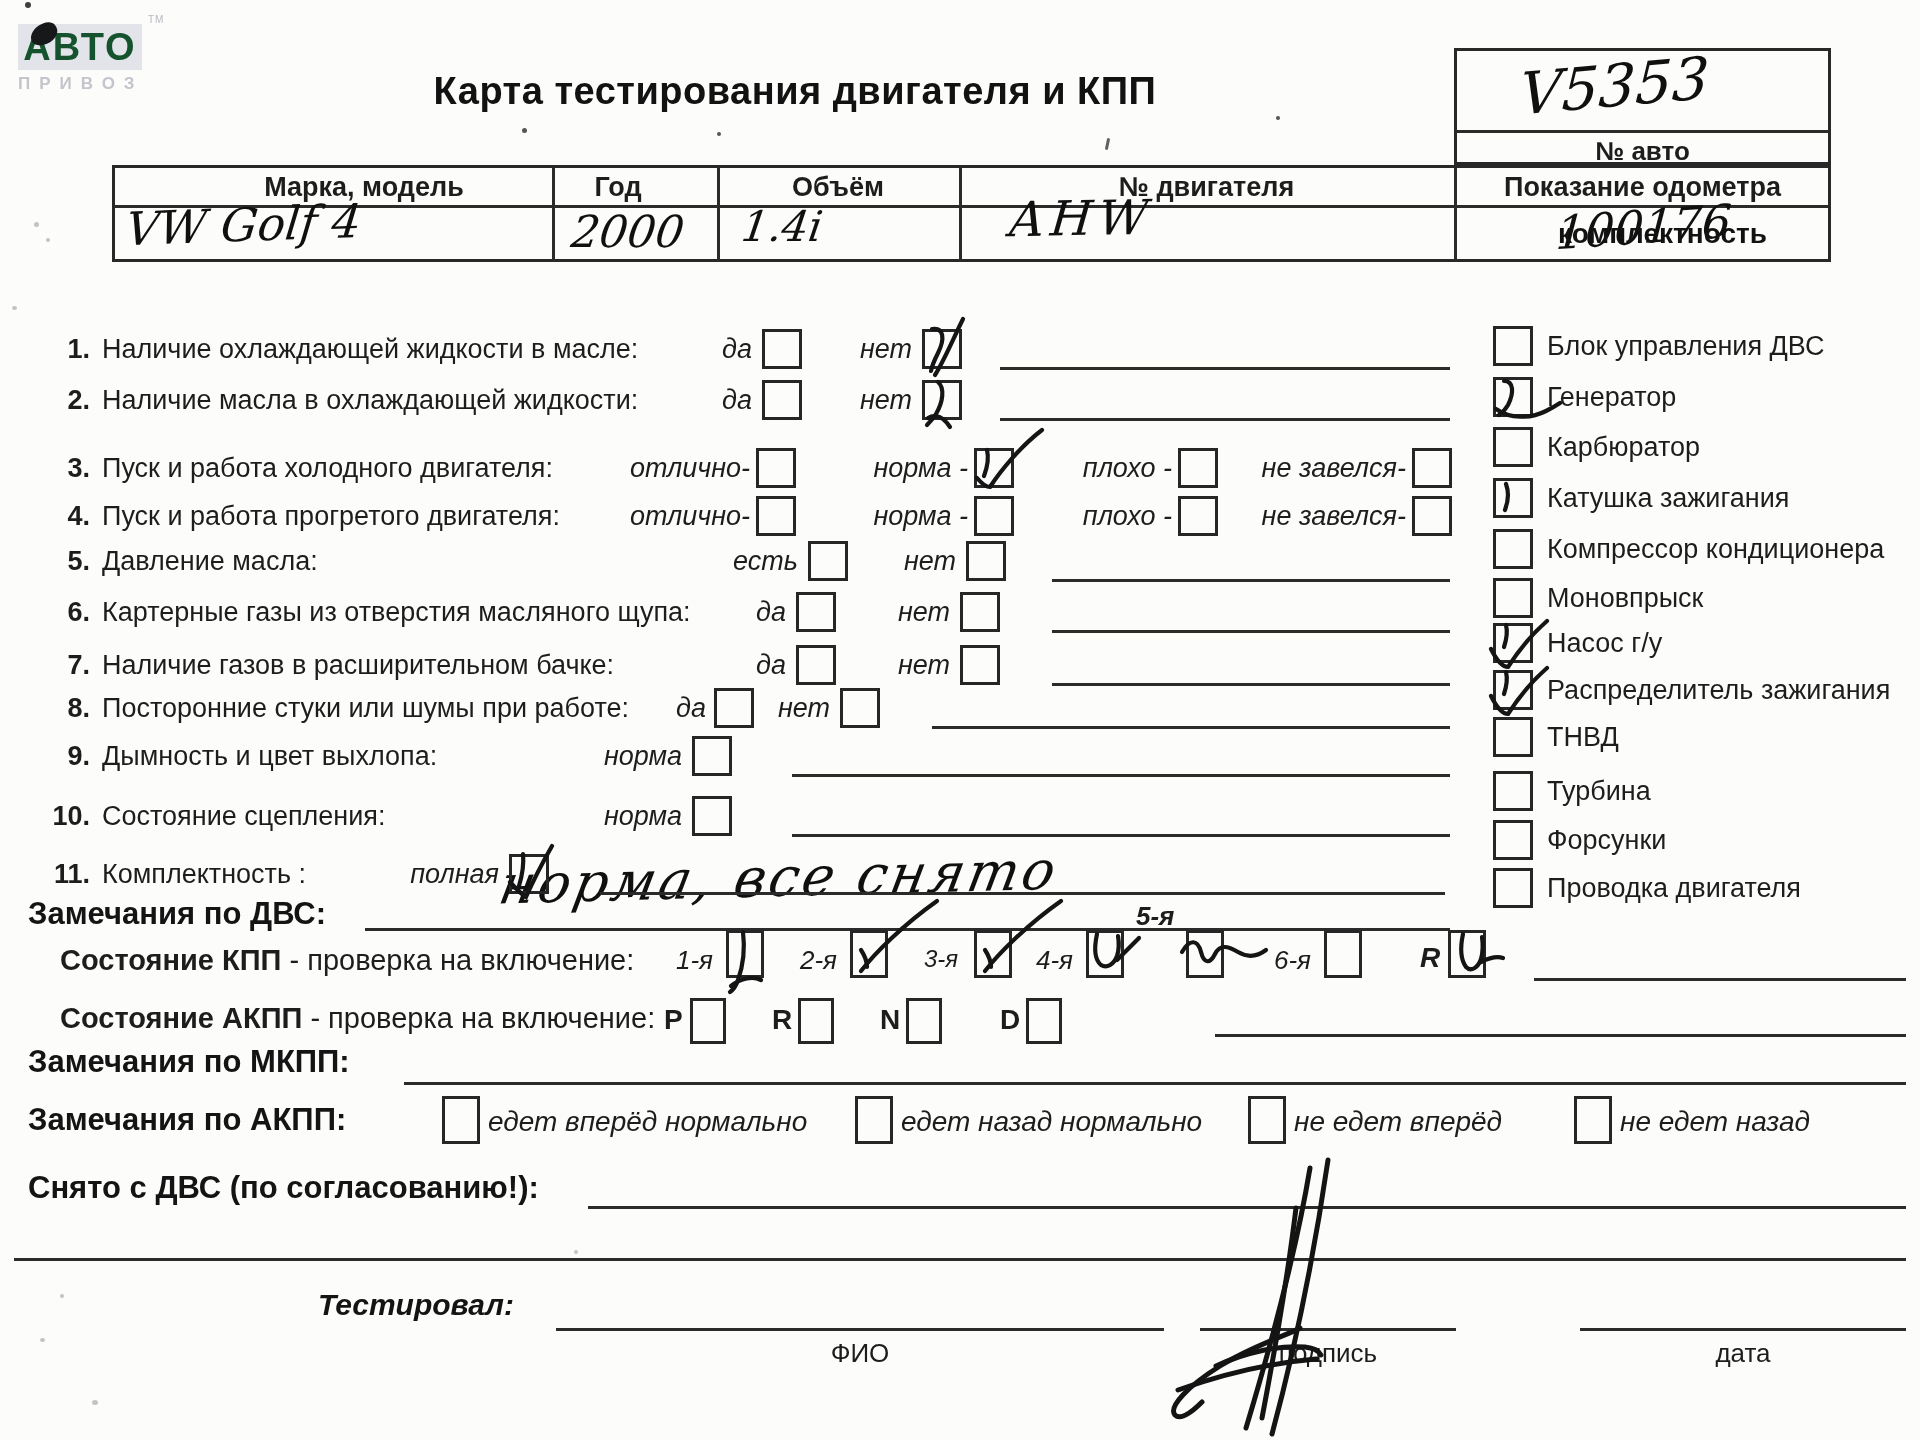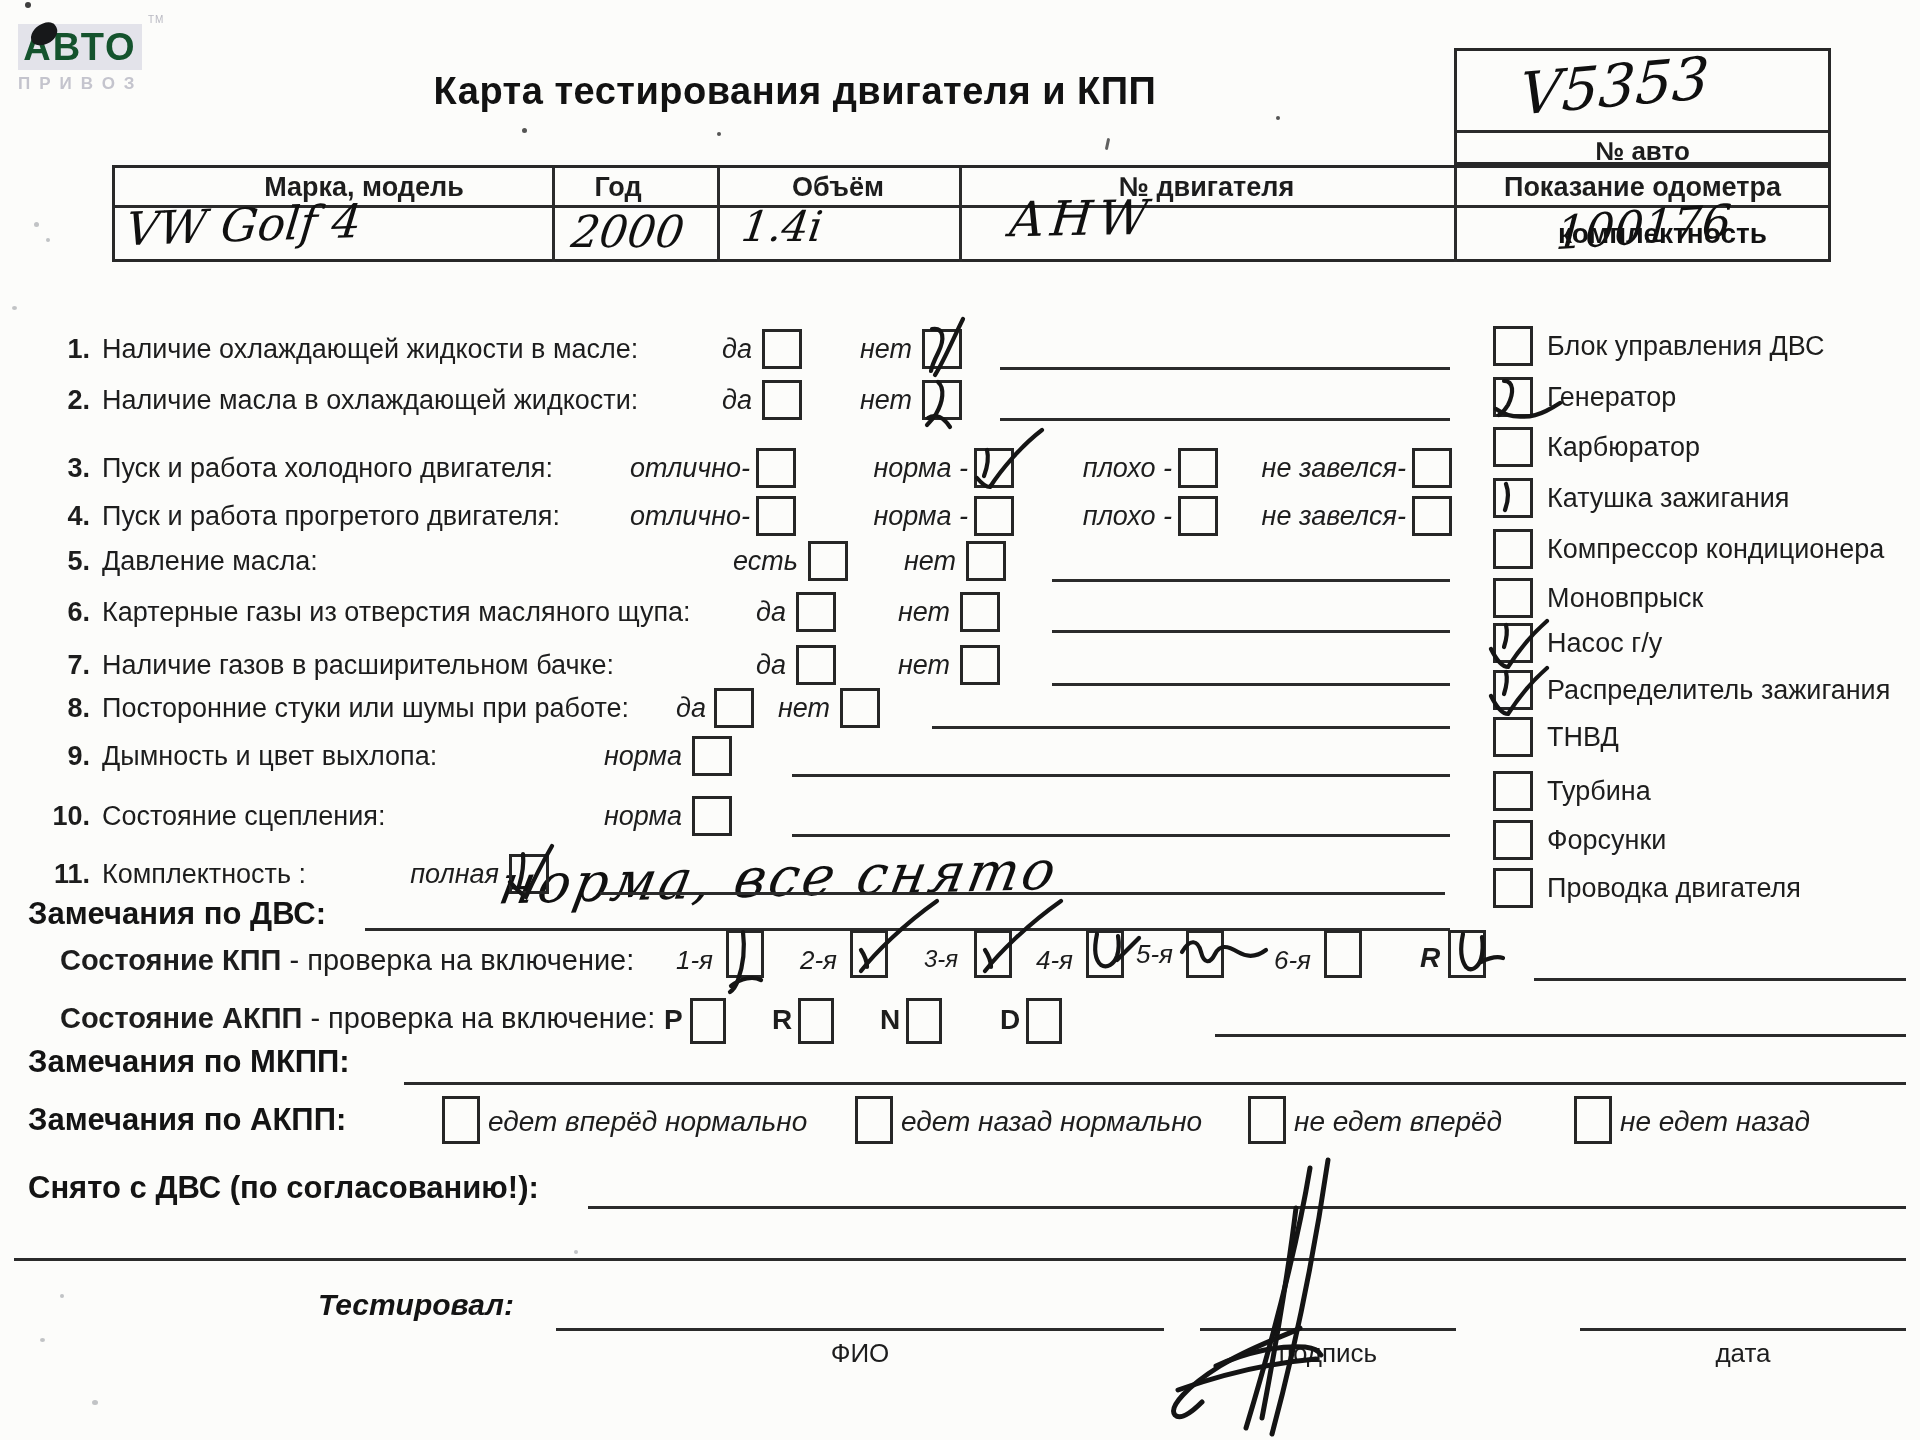--- a/index.html
+++ b/index.html
@@ -271,21 +271,21 @@
     <svg class="mark" width="40" height="40" viewBox="0 0 40 40" style="left: 974px; top: 934px;">
       <path d="M11 16 C15 22 17 28 17 33"></path>
       <path d="M11 37 C25 19 53 -9 87 -33"></path>
     </svg>
     <div class="lbl opt" style="left: 1036px; top: 945px; font-size: 26px; font-weight: 400;">4-я</div>
     <div class="box" style="left: 1086px; top: 930px; width: 38px; height: 48px;"></div>
     <svg class="mark" width="40" height="40" viewBox="0 0 40 40" style="left: 1086px; top: 934px;">
       <path d="M11 0 C8 14 9 26 15 31 C21 35 28 30 31 22 C33 16 33 8 32 2"></path>
       <path d="M31 26 C39 18 47 10 53 4"></path>
     </svg>
-    <div class="lbl opt" style="left: 1136px; top: 939px; font-size: 26px; font-weight: 400; text-align: center;">5-я</div>
+    <div class="lbl opt" style="left: 1136px; top: 901px; font-size: 26px; font-weight: 700; text-align: center;">5-я</div>
     <div class="box" style="left: 1186px; top: 930px; width: 38px; height: 48px;"></div>
     <svg class="mark" width="40" height="40" viewBox="0 0 40 40" style="left: 1186px; top: 934px;">
       <path d="M-4 18 C4 4 12 6 15 18 C18 30 24 30 29 20 C34 10 42 12 52 18 C62 24 72 22 80 16"></path>
     </svg>
     <div class="lbl opt" style="left: 1274px; top: 945px; font-size: 26px; font-weight: 400;">6-я</div>
     <div class="box" style="left: 1324px; top: 930px; width: 38px; height: 48px;"></div>
     <div class="lbl opt" style="left: 1420px; top: 942px; font-size: 28px; font-weight: 700;">R</div>
     <div class="box" style="left: 1448px; top: 930px; width: 38px; height: 48px;"></div>
     <svg class="mark" width="40" height="40" viewBox="0 0 40 40" style="left: 1448px; top: 934px;">
       <path d="M15 0 C12 14 13 26 18 33 C23 38 30 34 33 25 C35 18 35 10 34 3"></path>

